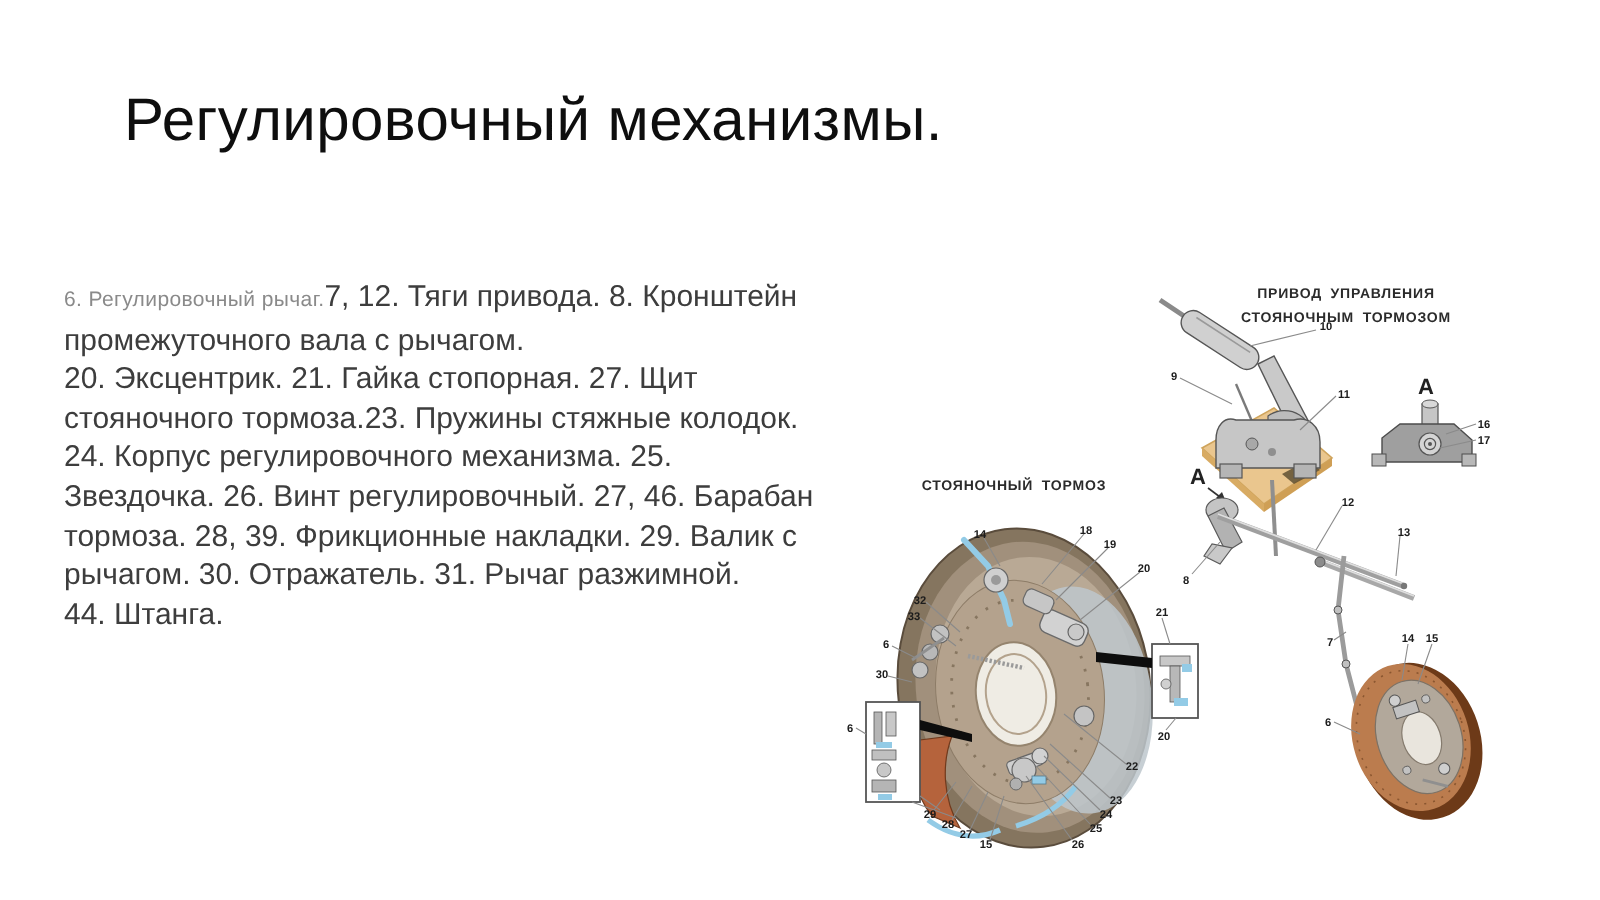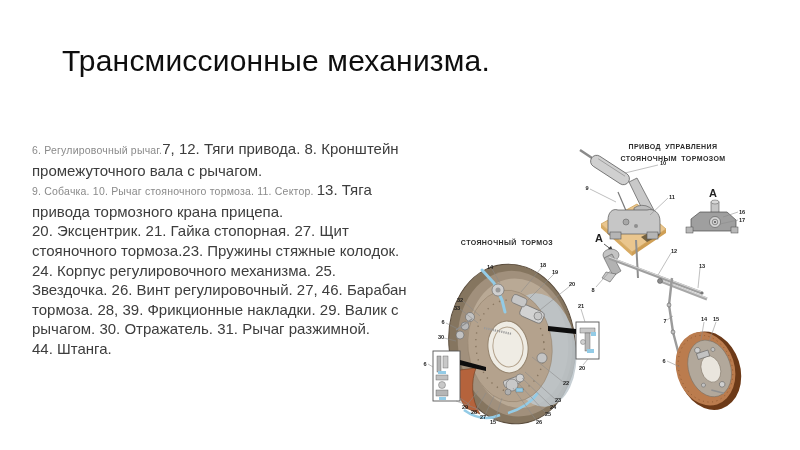--- a/index.html
+++ b/index.html
@@ -26,25 +26,24 @@
       fill:#222;text-anchor:middle;}
   .leader{stroke:#8a8a8a;stroke-width:.55;fill:none;}
   .tanplate{fill:var(--plate_tan,#eac68e);}
   .copper{fill:var(--copper,#b5633c);}
   .blue{stroke:var(--highlight_blue,#93cbe6);}
   .bluef{fill:var(--highlight_blue,#93cbe6);}
 </style>
 </head>
 <body>
 
-<div class="title">Трансмиссионные механизма.</div>
+<div class="title">Регулировочный механизмы.</div>
 
 <div class="parts">
   <p><span class="r-small">6. Регулировочный рычаг.</span><span class="r-large">7, 12. Тяги привода. 8. Кронштейн промежуточного вала с рычагом.</span></p>
-  <p><span class="r-small">9. Собачка. 10. Рычаг стояночного тормоза. 11. Сектор. </span><span class="r-large">13. Тяга привода тормозного крана прицепа.</span></p>
   <p><span class="r-large">20. Эксцентрик. 21. Гайка стопорная.  27. Щит стояночного тормоза.23. Пружины стяжные колодок. 24. Корпус регулировочного механизма. 25. Звездочка. 26. Винт регулировочный. 27, 46. Барабан тормоза. 28, 39. Фрикционные накладки. 29. Валик с рычагом. 30. Отражатель. 31. Рычаг разжимной.</span></p>
   <p><span class="r-large">44. Штанга.</span></p>
 </div>
 
 <svg class="diagram" width="380" height="332" viewBox="0 0 380 332" xmlns="http://www.w3.org/2000/svg">
 
   <text class="lbl" x="253" y="29">ПРИВОД УПРАВЛЕНИЯ</text>
   <text class="lbl" x="253" y="41">СТОЯНОЧНЫМ ТОРМОЗОМ</text>
   <text class="lbl" x="87" y="125">СТОЯНОЧНЫЙ ТОРМОЗ</text>
 

